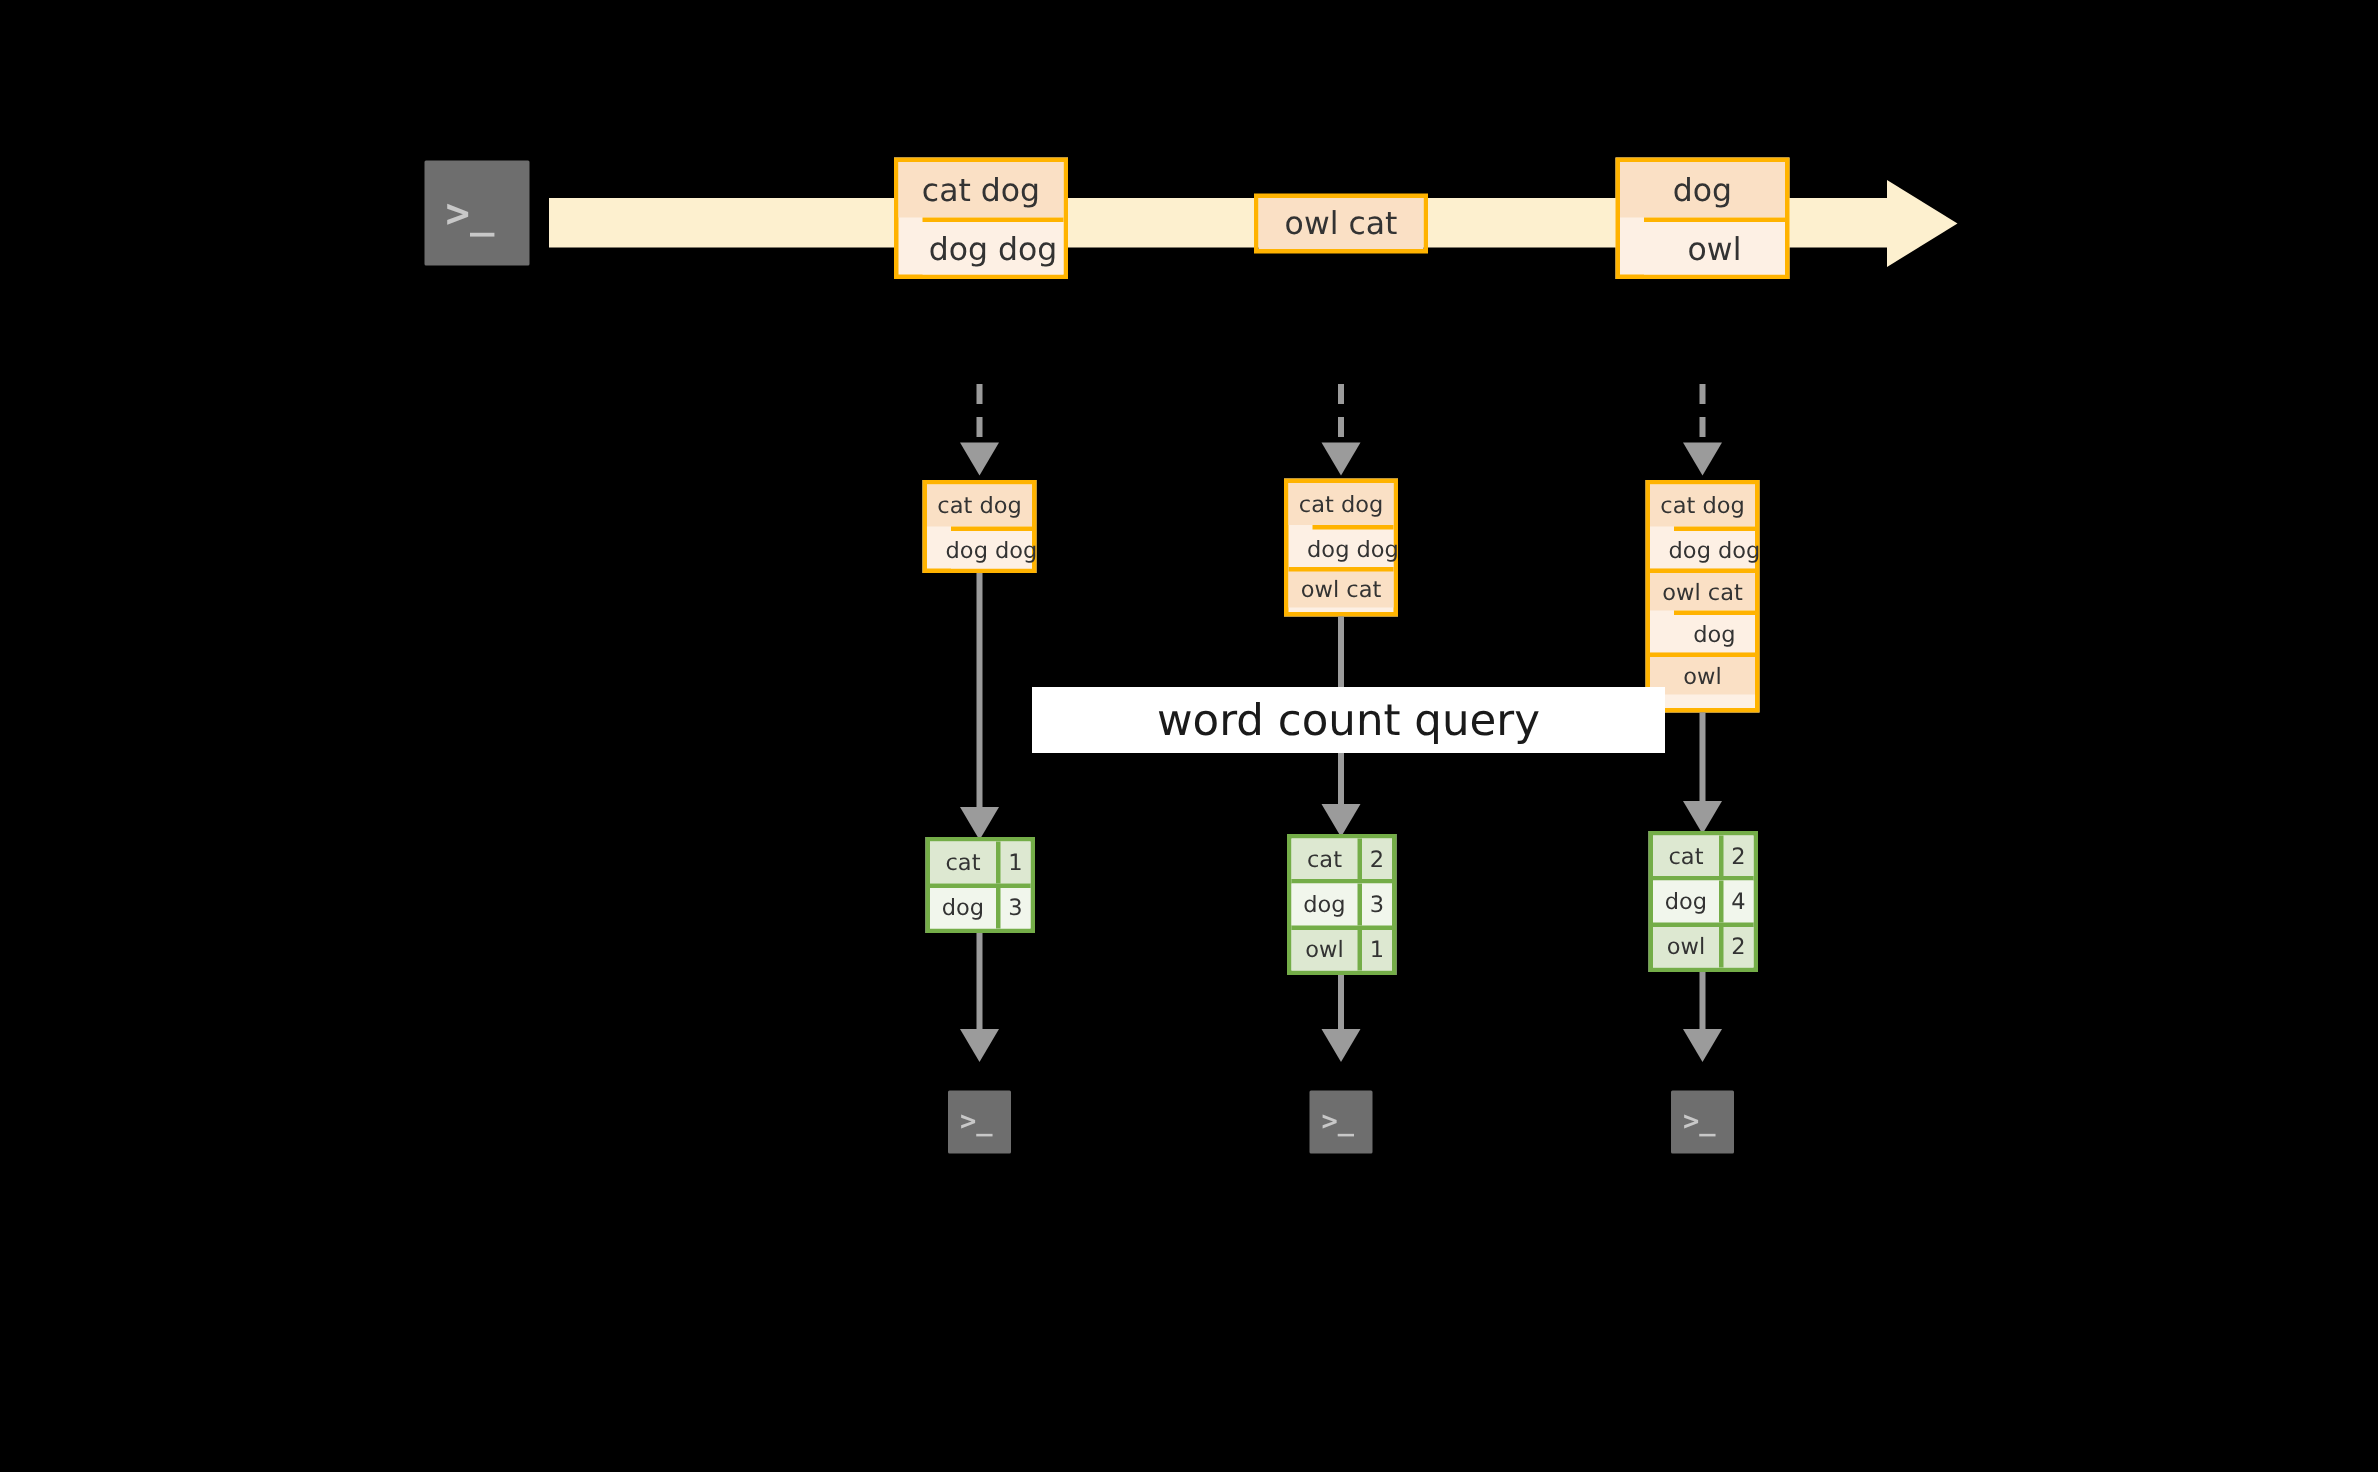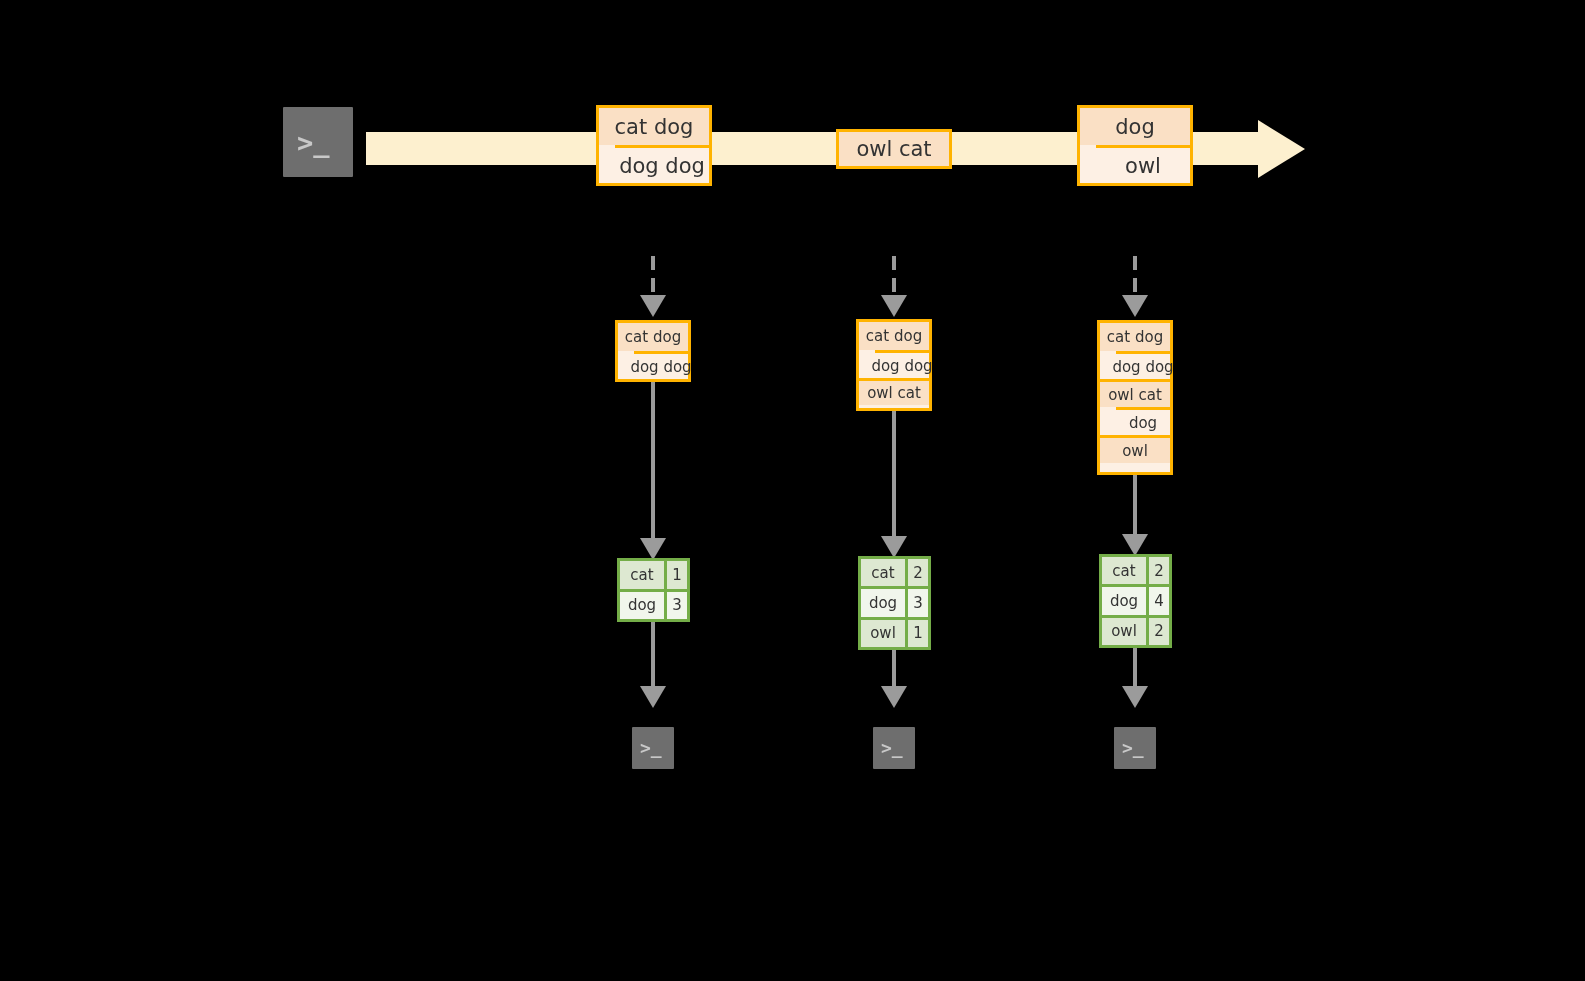--- a/index.html
+++ b/index.html
@@ -240,14 +240,15 @@
   </div>
 
   <div class="vline" style="left:1133px; top:648px; height:46px;"></div>
   <div class="vhead" style="left:1122px; top:686px;"></div>
 
   <div class="terminal" style="left:1105px; top:718px; width:60px; height:60px;">
     <div class="hatch"></div>
     <div class="glyph" style="left:8px; top:12px; font-size:18px;">&gt;_</div>
   </div>
 
+  <div class="qlabel" style="left:688px; top:458px; width:422px; height:44px; font-size:29px;">word count query</div>
 
 </div>
 
 </body></html>

